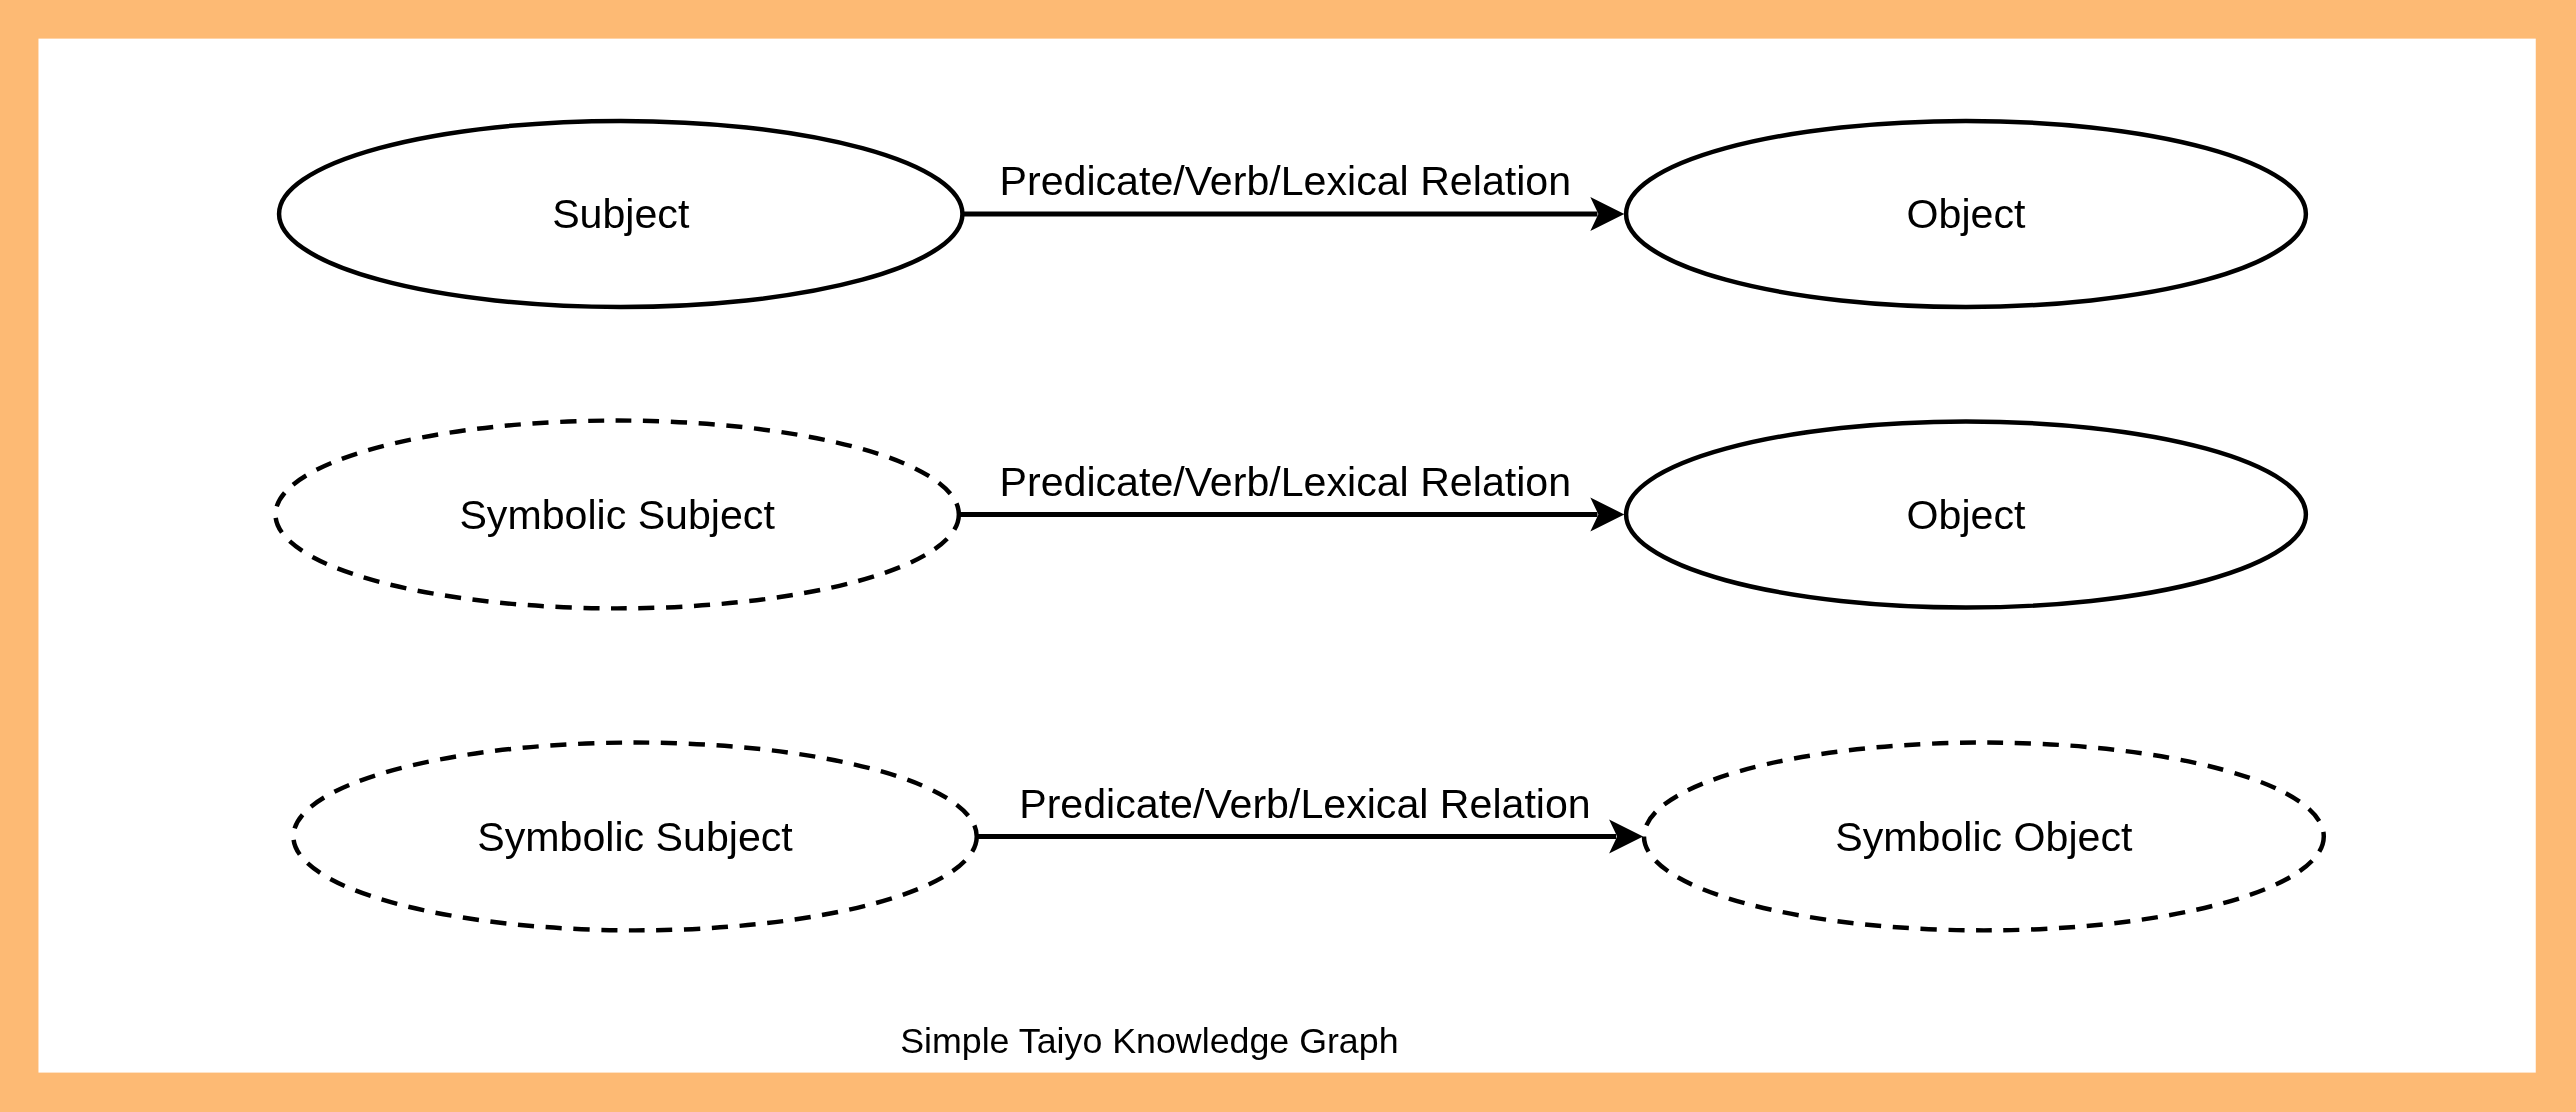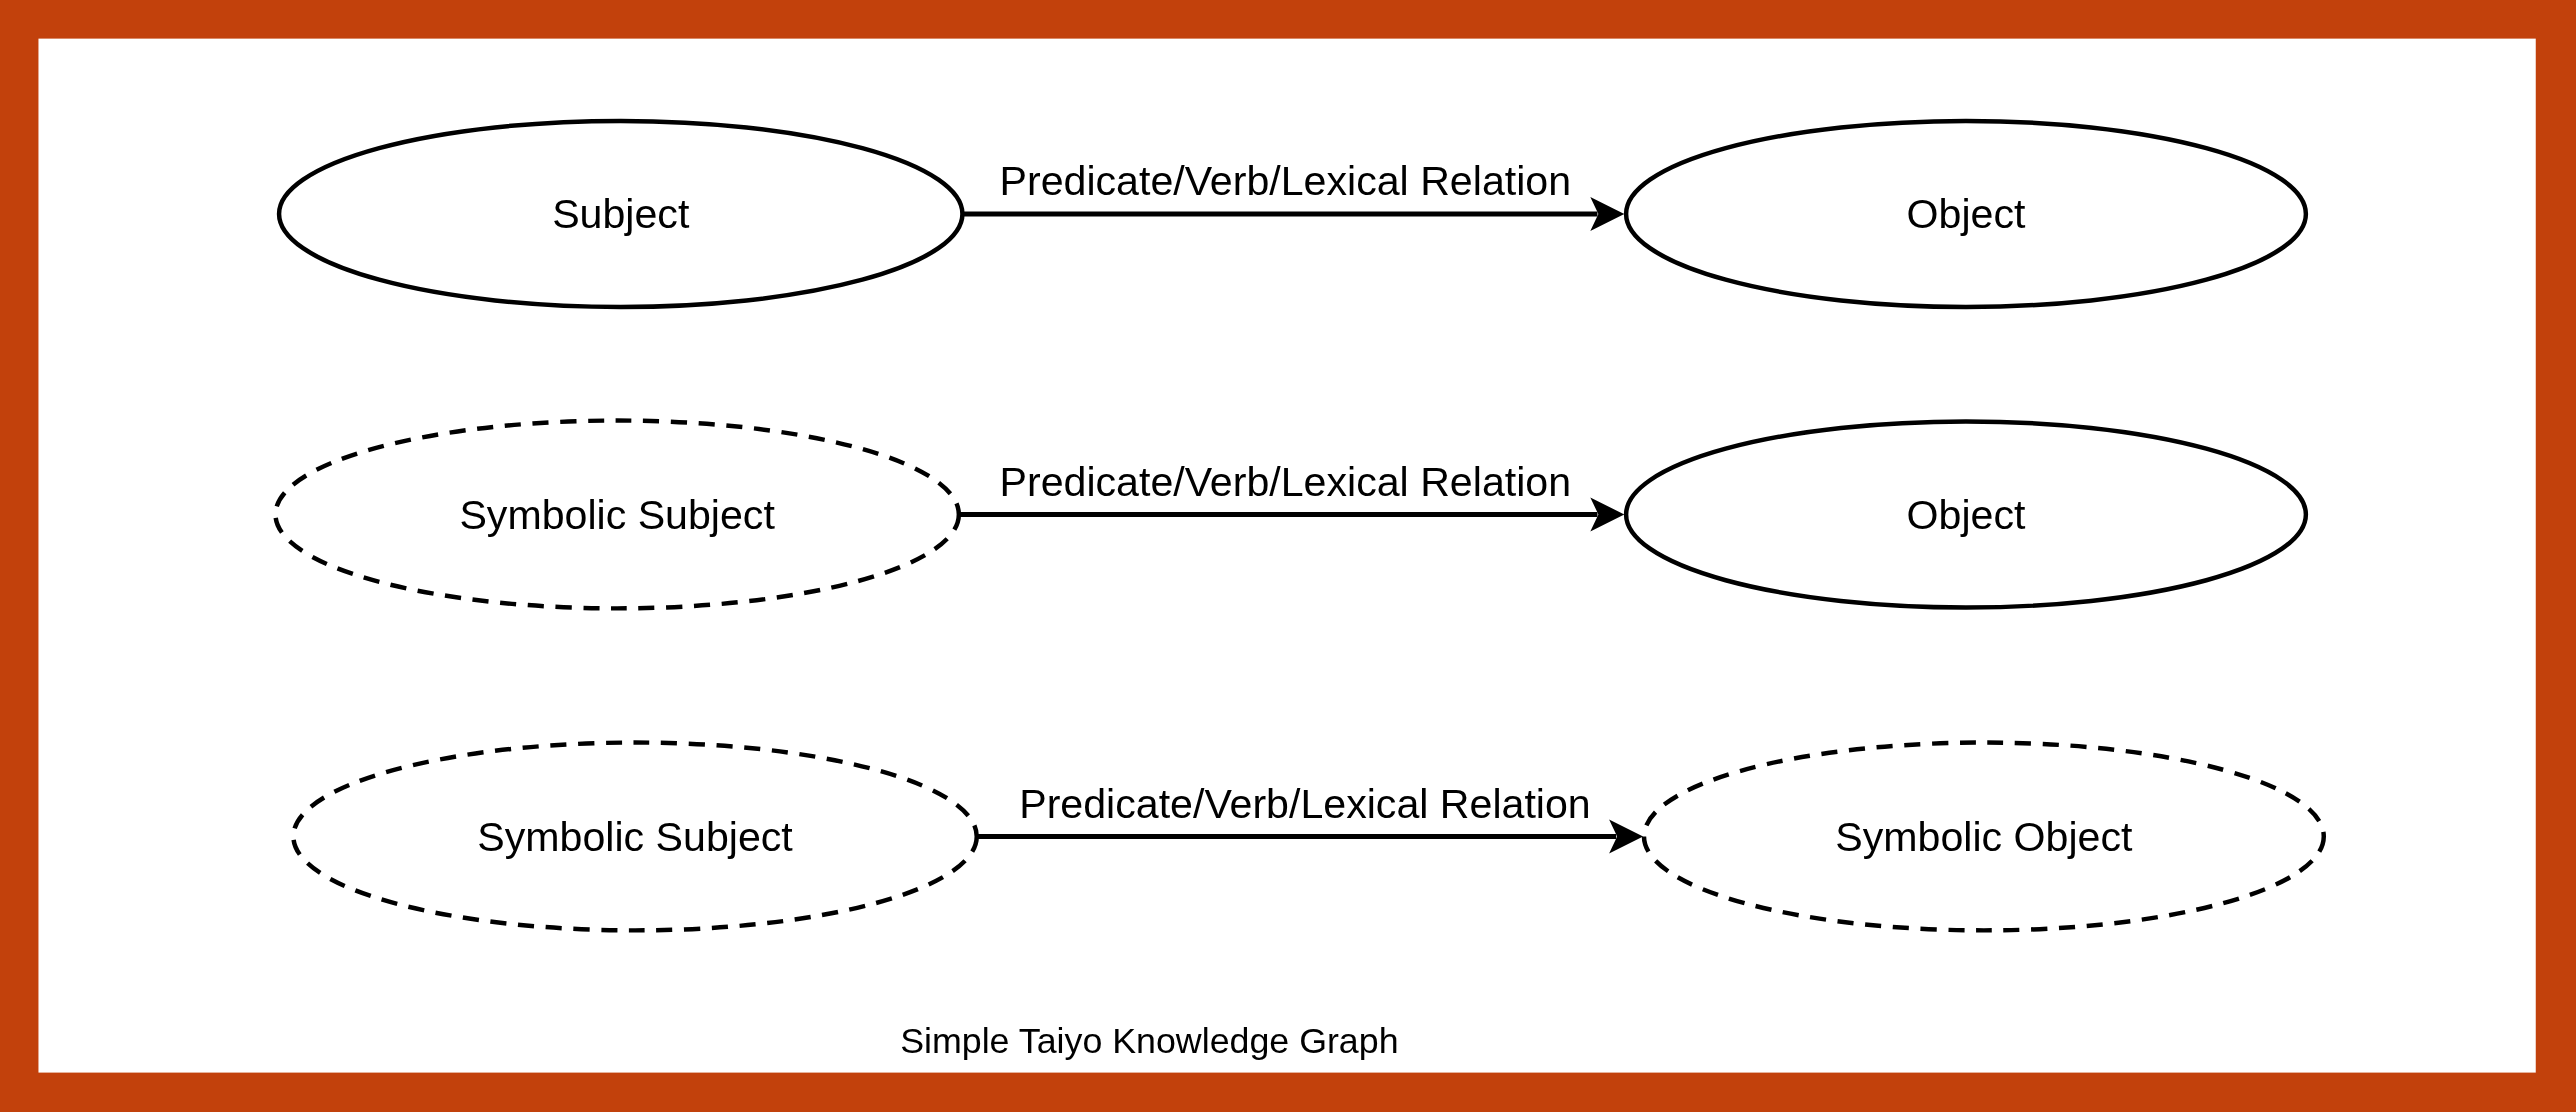--- a/index.html
+++ b/index.html
@@ -4,21 +4,21 @@
 <style>
   html, body {
     margin: 0;
     padding: 0;
     background: #000000;
   }
   .stage {
     position: relative;
     width: 2576px;
     height: 1113px;
-    background: #c2410c;
+    background: #fdba74;
     overflow: hidden;
   }
   svg {
     display: block;
     font-family: "Liberation Sans", "DejaVu Sans", sans-serif;
   }
   .node-shape {
     fill: #ffffff;
     stroke: #000000;
     stroke-width: 5;

